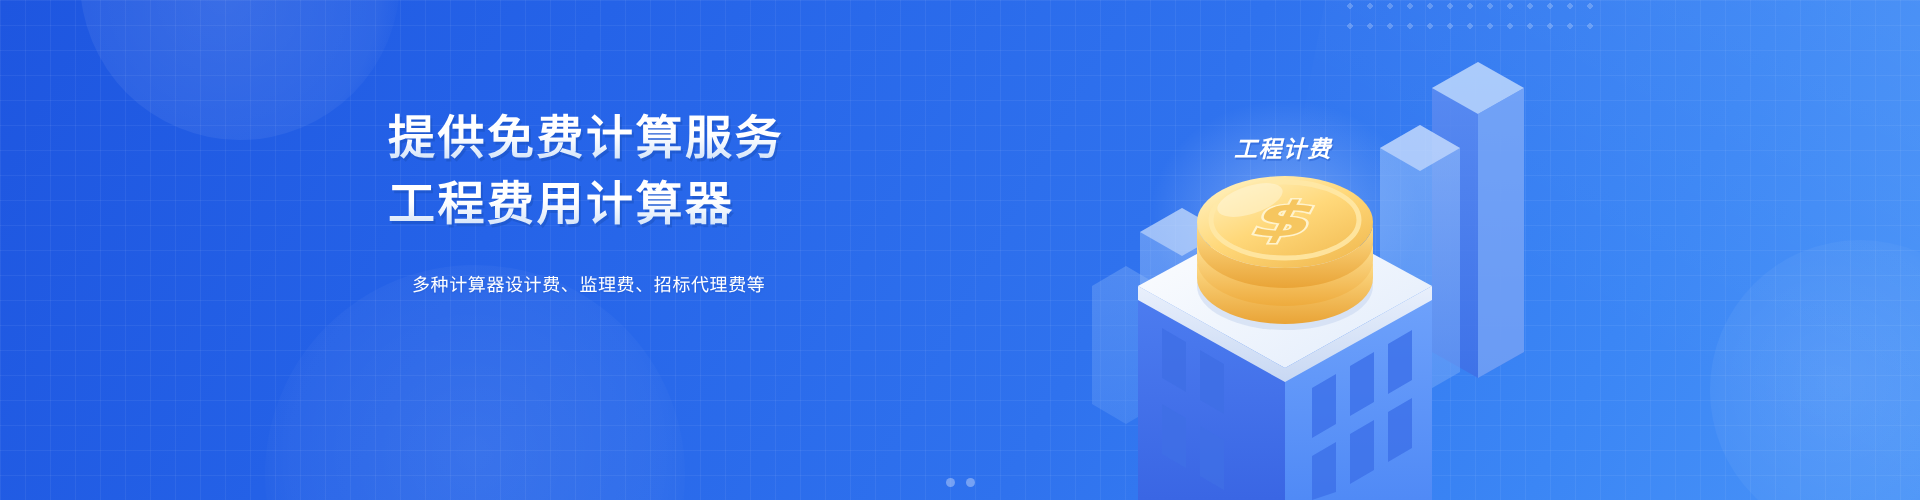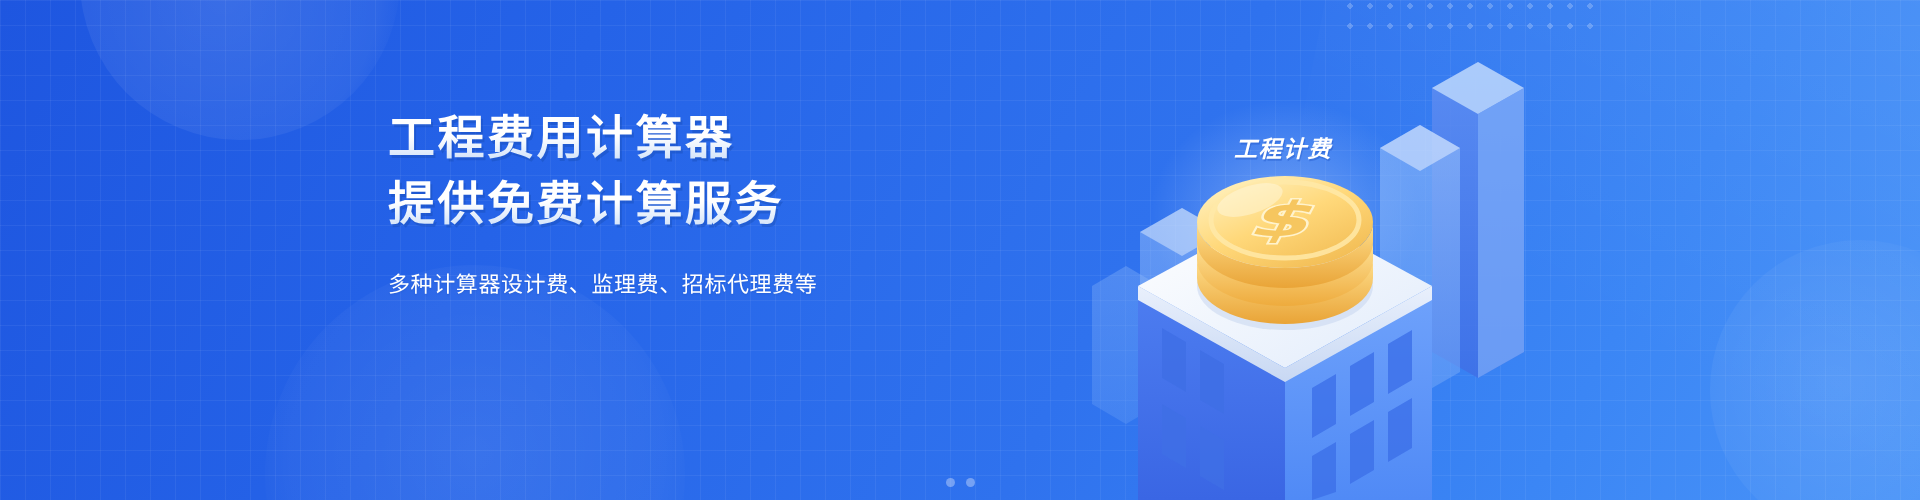--- a/index.html
+++ b/index.html
@@ -63,26 +63,27 @@
     -webkit-background-clip:text;background-clip:text;
     color:transparent;-webkit-text-fill-color:transparent;
     filter:drop-shadow(2px 3px 0 rgba(21,73,176,.38));
     white-space:nowrap;
   }
   .headline + .headline{margin-top:6px;}
 
   .subcopy{margin-top:32px;}
   .subline{
     font-family:"DejaVu Sans","Liberation Sans",sans-serif;
-    font-size:22px;
+    font-size:18px;
     line-height:38px;
     letter-spacing:.6px;
     color:#ffffff;
     white-space:nowrap;
     text-shadow:0 1px 2px rgba(20,60,150,.20);
+    margin-left:24px;
   }
 
   
   .illustration{
     position:absolute;left:1080px;top:0;width:520px;height:500px;
   }
   .illustration svg{display:block;}
 
   .illus-label{
     position:absolute;left:154px;top:130px;
@@ -109,22 +110,22 @@
 <div class="banner">
 
   <div class="glow-circle-tl"></div>
   <div class="glow-circle-bl"></div>
   <div class="glow-circle-br"></div>
   <div class="diag-sheen"></div>
   <div class="grid-overlay"></div>
   <div class="dot-grid"></div>
 
   <div class="copy">
+    <h1 class="headline">提供免费计算服务</h1>
     <h1 class="headline">工程费用计算器</h1>
-    <h1 class="headline">提供免费计算服务</h1>
     <div class="subcopy">
       <div class="subline">多种计算器设计费、监理费、招标代理费等</div>
     </div>
   </div>
 
   <div class="illustration">
     <svg width="520" height="500" viewBox="0 0 520 500" xmlns="http://www.w3.org/2000/svg">
       <defs>
         <linearGradient id="gBarA" x1="0" y1="0" x2="0" y2="1">
           <stop offset="0%" stop-color="#9cc3fb"></stop>

